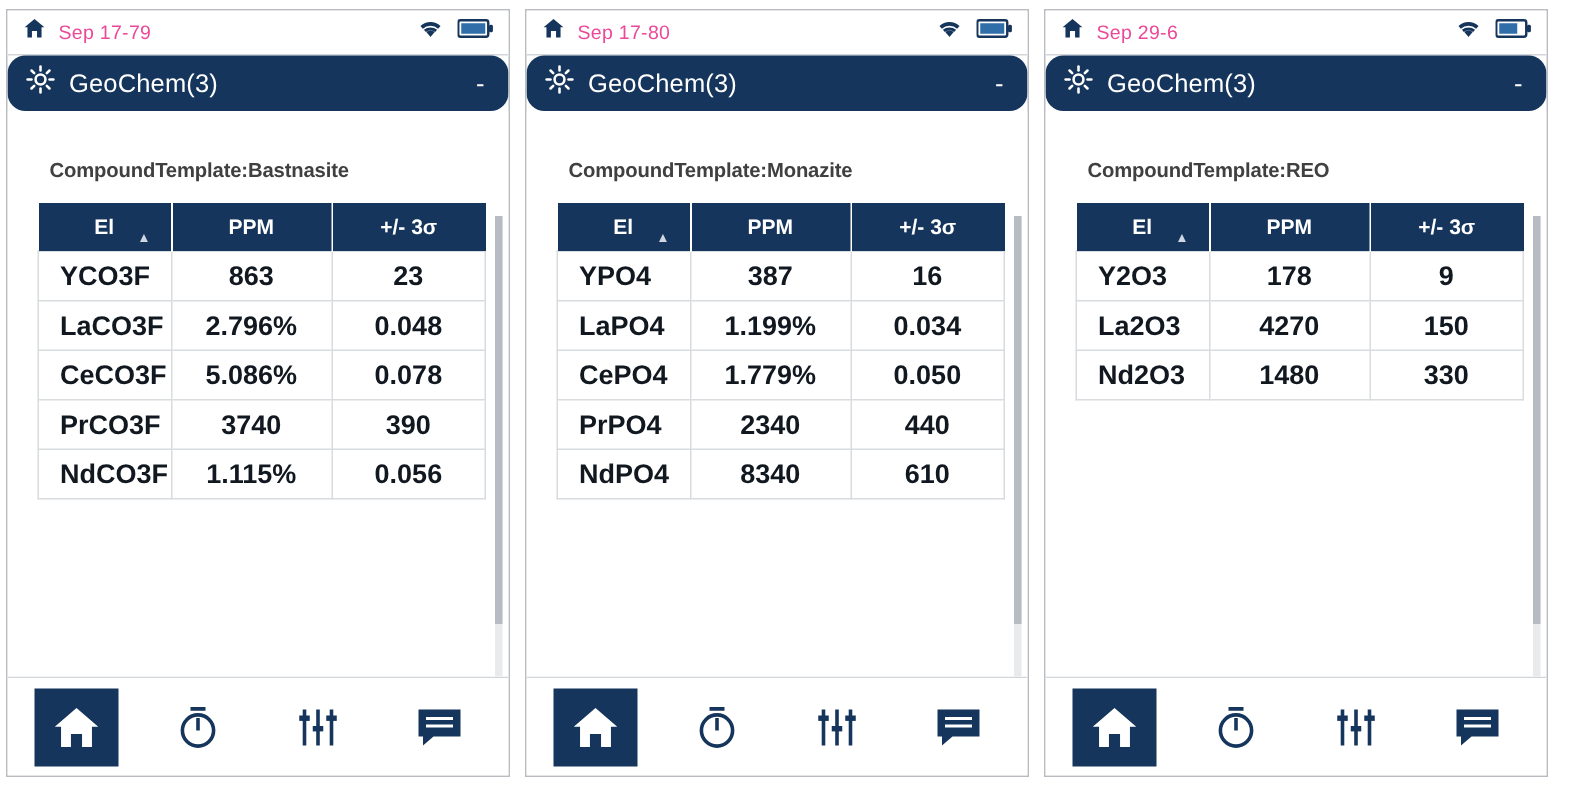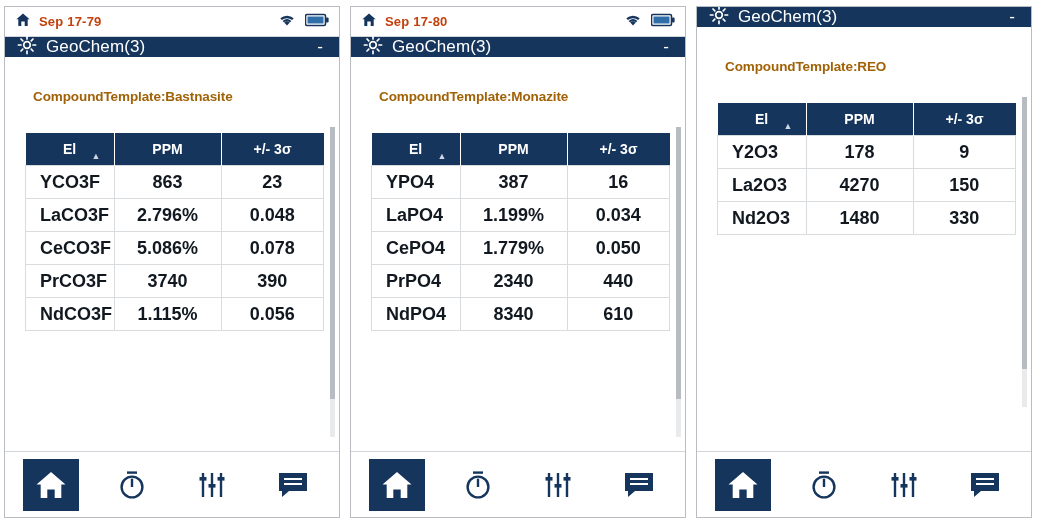--- a/index.html
+++ b/index.html
@@ -41,41 +41,42 @@
     box-sizing: border-box;
     flex: 0 0 auto;
   }
   .status-left {
     display: flex;
     align-items: center;
     gap: 8px;
   }
   .status-date {
     font-size: 13px;
-    color: #c2410c;
-    font-weight: bold;
+    color: #ec4899;
+    font-weight: normal;
     letter-spacing: .2px;
   }
   .status-right {
     margin-left: auto;
     display: flex;
     align-items: center;
     gap: 9px;
   }
   .home-glyph { display:block; }
   
   .titlebar {
-    height: 20px;
+    height: 37px;
     background: #15355c;
     color: #ffffff;
     display: flex;
     align-items: center;
     padding: 0 12px;
     box-sizing: border-box;
     flex: 0 0 auto;
+    border-radius: 12px;
   }
   .title-text {
     font-size: 17px;
     margin-left: 9px;
     font-weight: normal;
     letter-spacing: .1px;
   }
   .title-dash {
     margin-left: auto;
     font-size: 17px;
@@ -86,23 +87,23 @@
   .content {
     flex: 1 1 auto;
     position: relative;
     background: #ffffff;
     padding: 0 10px;
     box-sizing: border-box;
     overflow: hidden;
   }
   .template-line {
     font-size: 13.5px;
-    color: #a16207;
+    color: #404040;
     font-weight: bold;
-    padding: 32px 0 29px 18px;
+    padding: 32px 0 14px 18px;
     letter-spacing: -0.1px;
   }
   table.results {
     width: 290px;
     margin-left: 10px;
     border-collapse: collapse;
     table-layout: fixed;
   }
   table.results th {
     background: #15355c;
@@ -438,20 +439,46 @@
             <g stroke="#ffffff" stroke-width="2">
               <line x1="7" y1="8" x2="25" y2="8"></line>
               <line x1="7" y1="13" x2="25" y2="13"></line>
             </g>
           </svg>
       </div>
     </div>
   </div>
 
   <div class="device">
+    <div class="statusbar">
+      <div class="status-left">
+        <span class="home-glyph">
+          <svg width="16" height="16" viewBox="0 0 16 16">
+              <path d="M8 1.6 1.4 7.2h1.9V14h3.0V9.6h3.4V14h3.0V7.2h1.9z" fill="#15355c"></path>
+            </svg>
+        </span>
+        <span class="status-date">Sep 29-6</span>
+      </div>
+      <div class="status-right">
+        <span>
+          <svg width="18" height="14" viewBox="0 0 18 14">
+              <path d="M9 12.6 6.2 9.4a4.4 4.4 0 0 1 5.6 0z" fill="#15355c"></path>
+              <path d="M3.9 7.1 2.3 5.3a10 10 0 0 1 13.4 0l-1.6 1.8a7.6 7.6 0 0 0-10.2 0z" fill="#15355c"></path>
+              <path d="M5.9 9.3 4.6 7.9a7 7 0 0 1 8.8 0l-1.3 1.4a5.2 5.2 0 0 0-6.2 0z" fill="#15355c"></path>
+            </svg>
+        </span>
+        <span>
+          <svg width="24" height="14" viewBox="0 0 24 14">
+              <rect x="0.5" y="1.5" width="20" height="11" rx="1.5" fill="#fff" stroke="#15355c" stroke-width="1.6"></rect>
+              <rect x="2.5" y="3.5" width="12" height="7" fill="#2f6ea8"></rect>
+              <rect x="21" y="4.5" width="2.6" height="5" rx="1" fill="#15355c"></rect>
+            </svg>
+        </span>
+      </div>
+    </div>
 
     <div class="titlebar">
       <span>
         <svg width="20" height="20" viewBox="0 0 20 20">
             <circle cx="10" cy="10" r="3.3" fill="none" stroke="#fff" stroke-width="1.7"></circle>
             <g stroke="#fff" stroke-width="1.7" stroke-linecap="round">
               <line x1="10" y1="1.4" x2="10" y2="4"></line>
               <line x1="10" y1="16" x2="10" y2="18.6"></line>
               <line x1="1.4" y1="10" x2="4" y2="10"></line>
               <line x1="16" y1="10" x2="18.6" y2="10"></line>

